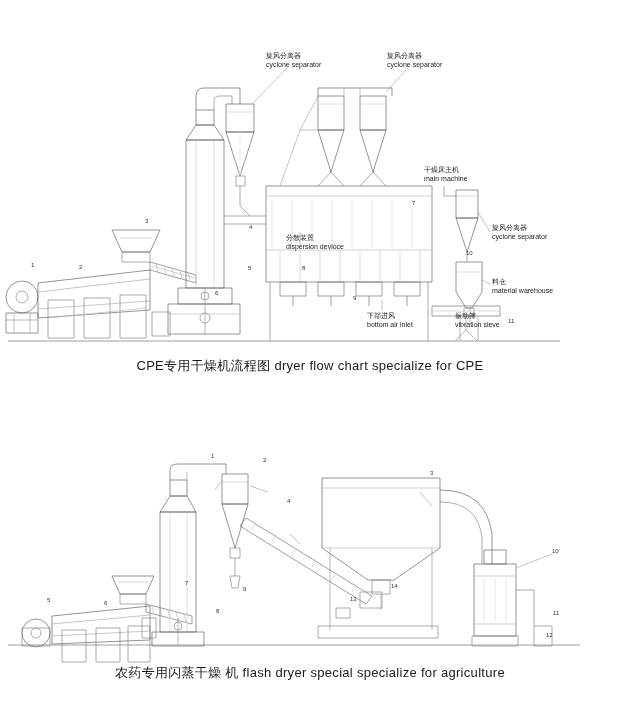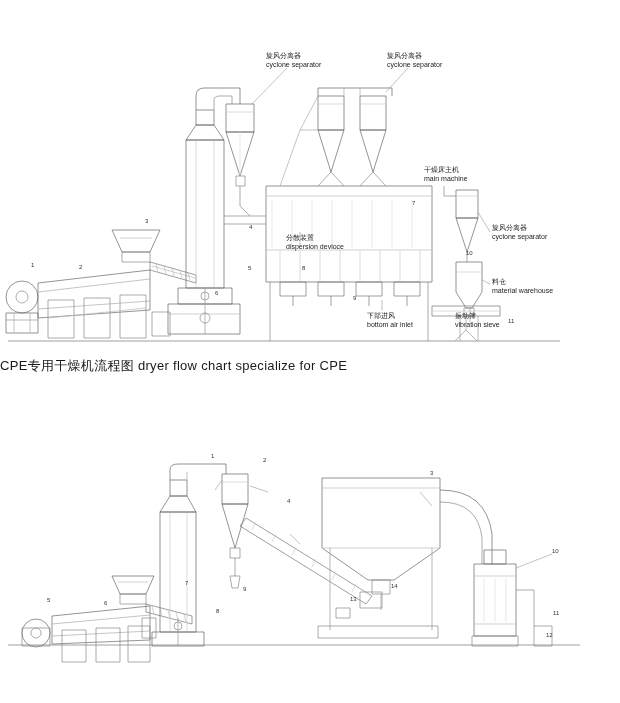--- a/index.html
+++ b/index.html
@@ -30,20 +30,21 @@
 
   .diagram-svg {
     position: absolute;
     left: 0;
     top: 0;
   }
 
   .caption {
     position: absolute;
     width: 620px;
+    text-align: center;
     font-size: 13px;
     letter-spacing: 0.3px;
     color: #1a1a1a;
     font-family: "Liberation Sans", sans-serif;
   }
   #caption-1 { top: 357px; }
   #caption-2 { top: 664px; }
 
   .label {
     position: absolute;
@@ -381,14 +382,15 @@
   <div class="numtag" style="left:104px; top:600px;">6</div>
   <div class="numtag" style="left:185px; top:580px;">7</div>
   <div class="numtag" style="left:216px; top:608px;">8</div>
   <div class="numtag" style="left:243px; top:586px;">9</div>
   <div class="numtag" style="left:552px; top:548px;">10</div>
   <div class="numtag" style="left:553px; top:610px;">11</div>
   <div class="numtag" style="left:546px; top:632px;">12</div>
   <div class="numtag" style="left:350px; top:596px;">13</div>
   <div class="numtag" style="left:391px; top:583px;">14</div>
 
+  <div class="caption" id="caption-2">农药专用闪蒸干燥 机 flash dryer special specialize for agriculture</div>
 
 </div>
 
 </body></html>

